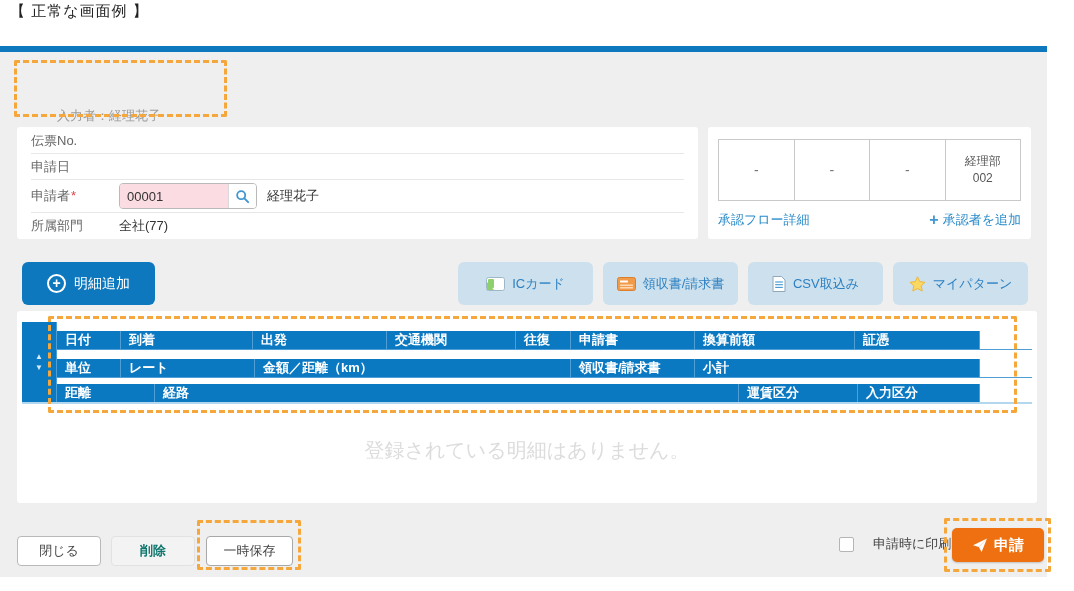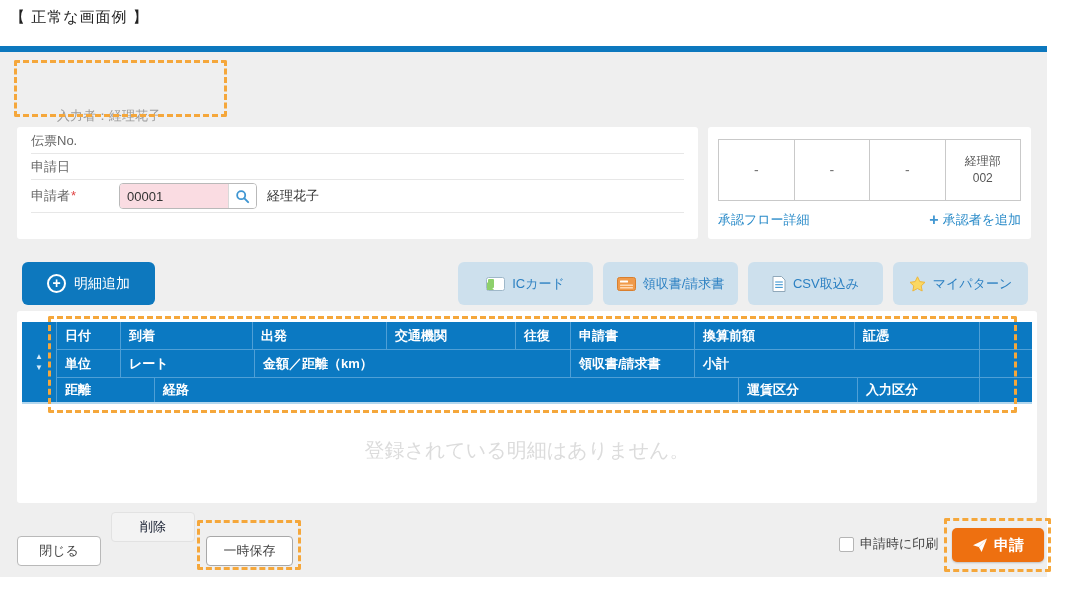--- a/index.html
+++ b/index.html
@@ -1,20 +1,20 @@
 <!DOCTYPE html>
 <html><head>
 <meta charset="utf-8">
 <style>
   * { margin:0; padding:0; box-sizing:border-box; }
   html,body { width:1074px; height:591px; background:#ffffff;
     font-family:"Liberation Sans","DejaVu Sans",sans-serif; }
   .page { position:relative; width:1074px; height:591px; background:#fff; overflow:hidden; }
 
-  .caption { position:absolute; left:10px; top:8px; font-size:15px; color:#222; letter-spacing:1px; }
+  .caption { position:absolute; left:10px; top:2px; font-size:15px; color:#222; letter-spacing:1px; }
 
   .app { position:absolute; left:0; top:46px; width:1047px; height:531px; background:#efefef; }
   .top-bar { position:absolute; left:0; top:0; width:1047px; height:6px; background:#0d78be; }
 
   
   .title-block { position:absolute; left:21px; top:15px; display:flex; align-items:center; gap:9px; }
   .title-block h1 { font-size:27px; font-weight:bold; color:#4a4a4a; letter-spacing:1px; }
   .subtitle { position:absolute; left:57px; top:61px; font-size:13px; color:#9b9b9b; }
 
   
@@ -46,38 +46,38 @@
   .plus-circle { width:19px; height:19px; border:2px solid #fff; border-radius:50%; display:flex; align-items:center; justify-content:center; font-size:14px; font-weight:bold; color:#fff; line-height:1; padding-bottom:1px; }
   .toolbar { position:absolute; left:458px; top:216px; display:flex; gap:10px; }
   .tool-btn { width:135px; height:43px; background:#cde0ed; border:none; border-radius:6px; color:#2c80c2; font-size:13px; font-family:inherit; display:flex; align-items:center; justify-content:center; gap:7px; cursor:pointer; }
 
   
   .list-card { position:absolute; left:17px; top:265px; width:1020px; height:192px; background:#fff; border-radius:3px; }
   .grid-table { position:absolute; left:5px; top:11px; width:1010px; display:flex; border-bottom:2px solid #b3d7ee; }
   .sort-col { width:35px; background:#0b79c2; display:flex; flex-direction:column; align-items:center; justify-content:center; gap:3px; border-right:1px solid #4f9fd6; cursor:pointer; }
   .sort-col span { font-size:8px; color:#d8ecfa; line-height:1; }
   .grid { flex:1; display:flex; flex-direction:column; }
-  .trow { display:flex; height:28px; }
+  .trow { display:flex; height:28px;align-items:flex-end; }
   .trow.r3 { height:24px; }
   .tcell { background:#0b79c2; border-right:1px solid #4f9fd6; border-bottom:1px solid #4f9fd6; color:#fff; font-size:13px; font-weight:bold; display:flex; align-items:center; padding-left:8px; white-space:nowrap; overflow:hidden; }
   .trow.r3 .tcell { font-size:13px; }
   .trow .tcell:last-child { border-right:none; }
   .trow.r3 .tcell { border-bottom:none; }
   .fill { flex:1; }
   .c-r1-0{width:64px}.c-r1-1{width:134px}.c-r1-2{width:132px}.c-r1-3{width:129px}.c-r1-4{width:55px}.c-r1-5{width:124px}.c-r1-6{width:160px}.c-r1-7{width:125px}
   .c-r2-0{width:64px}.c-r2-1{width:134px}.c-r2-2{width:316px}.c-r2-3{width:124px}.c-r2-4{width:285px}
   .c-r3-0{width:98px}.c-r3-1{width:584px}.c-r3-2{width:119px}.c-r3-3{width:122px}
   .empty-msg { position:absolute; left:0; top:126px; width:100%; text-align:center; font-size:20px; color:#dcdcdc; }
 
   
   .btn { position:absolute; height:30px; border-radius:4px; font-size:13px; font-family:inherit; cursor:pointer;margin-top:6px; }
   .btn-close { left:17px; top:484px; width:84px; background:#fff; border:1px solid #b9b9b9; color:#444; }
-  .btn-delete { left:111px; top:460px; width:84px; background:#f3f3f3; border:1px solid #e2e2e2; color:#0f172a; cursor:default; }
+  .btn-delete { left:111px; top:484px; width:84px; background:#f3f3f3; border:1px solid #e2e2e2; color:#0f766e; cursor:default;font-weight:bold; }
   .btn-save { left:206px; top:484px; width:87px; background:#fff; border:1px solid #a8a8a8; color:#444; }
-  .print-group { position:absolute; left:839px; top:489px; display:flex; align-items:center; gap:6px; font-size:13px; color:#444; }
+  .print-group { position:absolute; left:839px; top:489px; display:flex; align-items:center; gap:19px; font-size:13px; color:#444; }
   .print-group input { width:15px; height:15px; accent-color:#fff; border:1px solid #b5b5b5; background:#fff; appearance:none; border-radius:2px; cursor:pointer; }
   .btn-submit { position:absolute; left:952px; top:482px; width:92px; height:34px; background:#ee7010; border:none; border-radius:5px; color:#fff; font-size:15px; font-weight:bold; font-family:inherit; display:flex; align-items:center; justify-content:center; gap:6px; cursor:pointer; box-shadow:0 1px 2px rgba(0,0,0,.2); }
 
   
   .hl { position:absolute; border:3px dashed #f5a73b; border-radius:2px; pointer-events:none; z-index:5; }
   .hl-title { left:14px; top:60px; width:213px; height:57px; }
   .hl-table { left:48px; top:316px; width:969px; height:97px; }
   .hl-save { left:197px; top:520px; width:104px; height:50px; }
   .hl-submit { left:944px; top:518px; width:107px; height:54px; }
 </style>
@@ -109,20 +109,24 @@
         <span class="lookup-group">
           <input class="lookup-input" type="text" value="00001" style="">
           <span class="lookup-btn">
             <svg width="15" height="15" viewBox="0 0 16 16">
               <circle cx="6.6" cy="6.6" r="4.3" fill="none" stroke="#3f96d2" stroke-width="1.9"></circle>
               <line x1="10" y1="10" x2="14" y2="14" stroke="#3f96d2" stroke-width="2.1" stroke-linecap="round"></line>
             </svg>
           </span>
         </span>
         <span class="lookup-name">経理花子</span>
+      </div>
+      <div class="form-row last">
+        <span class="f-label">所属部門</span>
+        <span class="f-value">全社(77)</span>
       </div>
     </div>
 
     <div class="approval-card">
       <div class="flow-row">
         <div class="flow-slot">-</div>
         <div class="flow-slot">-</div>
         <div class="flow-slot">-</div>
         <div class="flow-slot assigned">
           <span>経理部</span>

